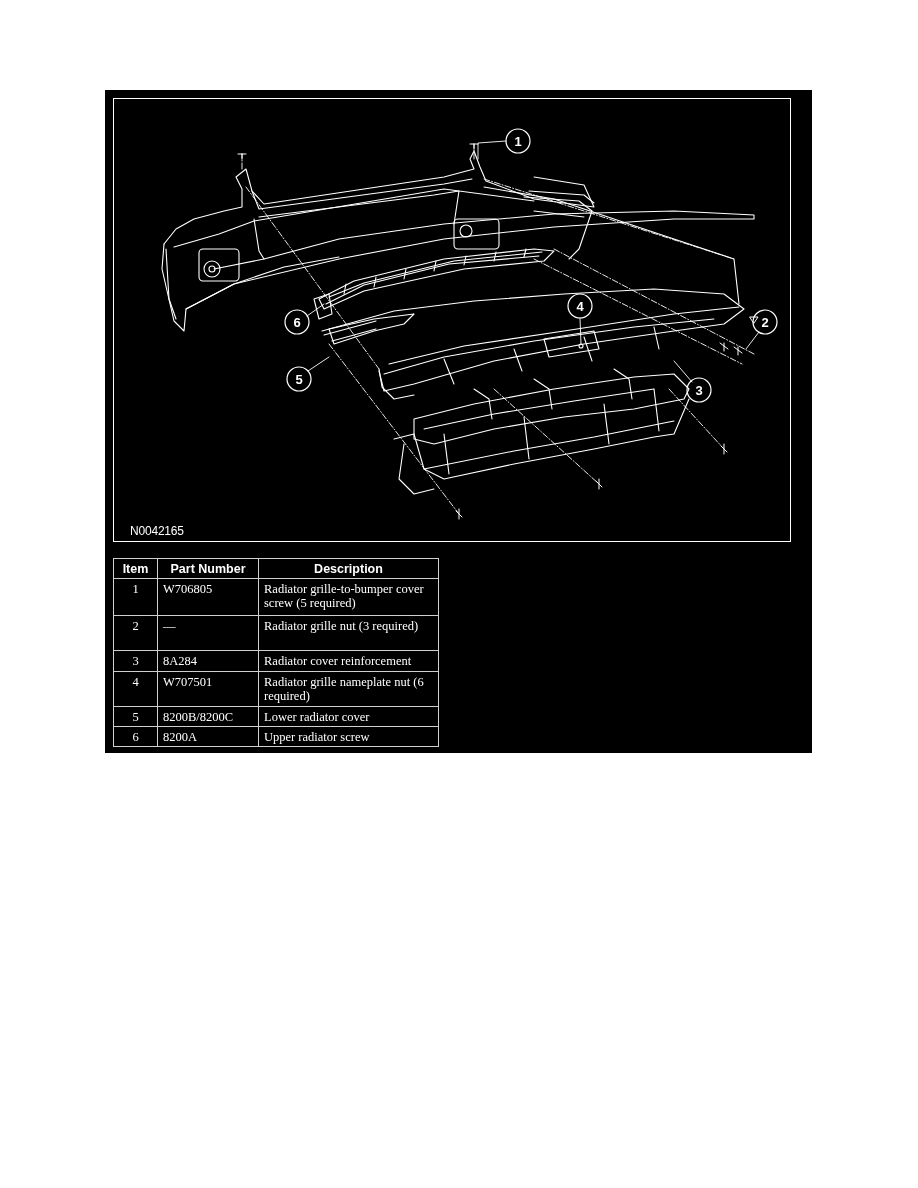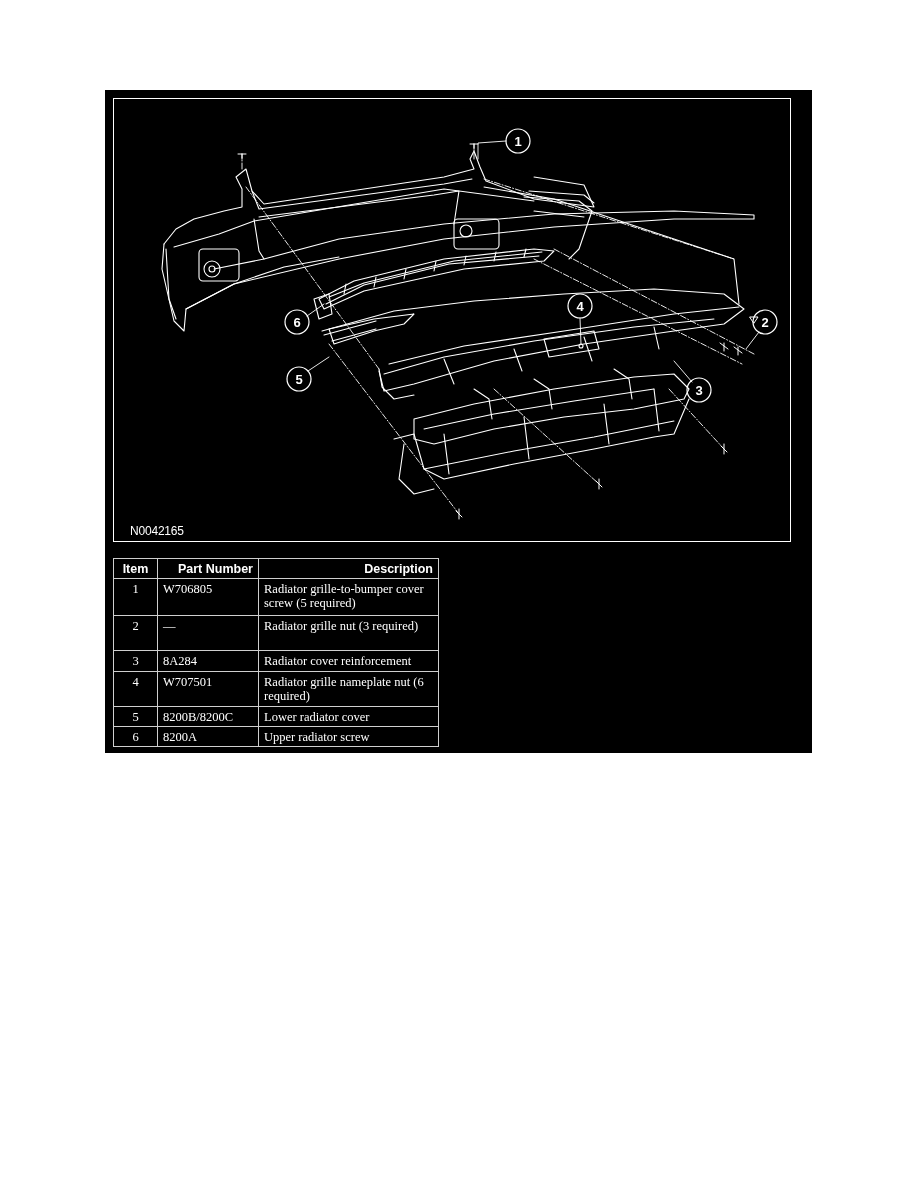--- a/index.html
+++ b/index.html
@@ -18,21 +18,21 @@
       font-family: "Liberation Sans", sans-serif; font-size: 12px; color: #ffffff;
       letter-spacing: -0.2px;
     }
     table.parts {
       position: absolute; left: 8px; top: 468px; width: 326px;
       border-collapse: collapse; color: #ffffff; background: #000;
       border: 1.5px solid #ffffff;
     }
     table.parts th {
       font-family: "Liberation Sans", sans-serif; font-weight: bold; font-size: 12.5px;
-      height: 19px; padding: 0 5px; text-align: right; border: 1px solid #cfcfcf;
+      height: 19px; padding: 0 5px; text-align: center; border: 1px solid #cfcfcf;
     }
     table.parts th.c-item { text-align: center; }
     table.parts td {
       font-family: "Liberation Serif", serif; font-size: 12.5px; line-height: 14px;
       vertical-align: top; padding: 3px 5px 2px 5px; border: 1px solid #cfcfcf;
     }
     table.parts td.c-item { text-align: center; }
     .c-item { width: 33px; }
     .c-part { width: 90px; }
   </style>

